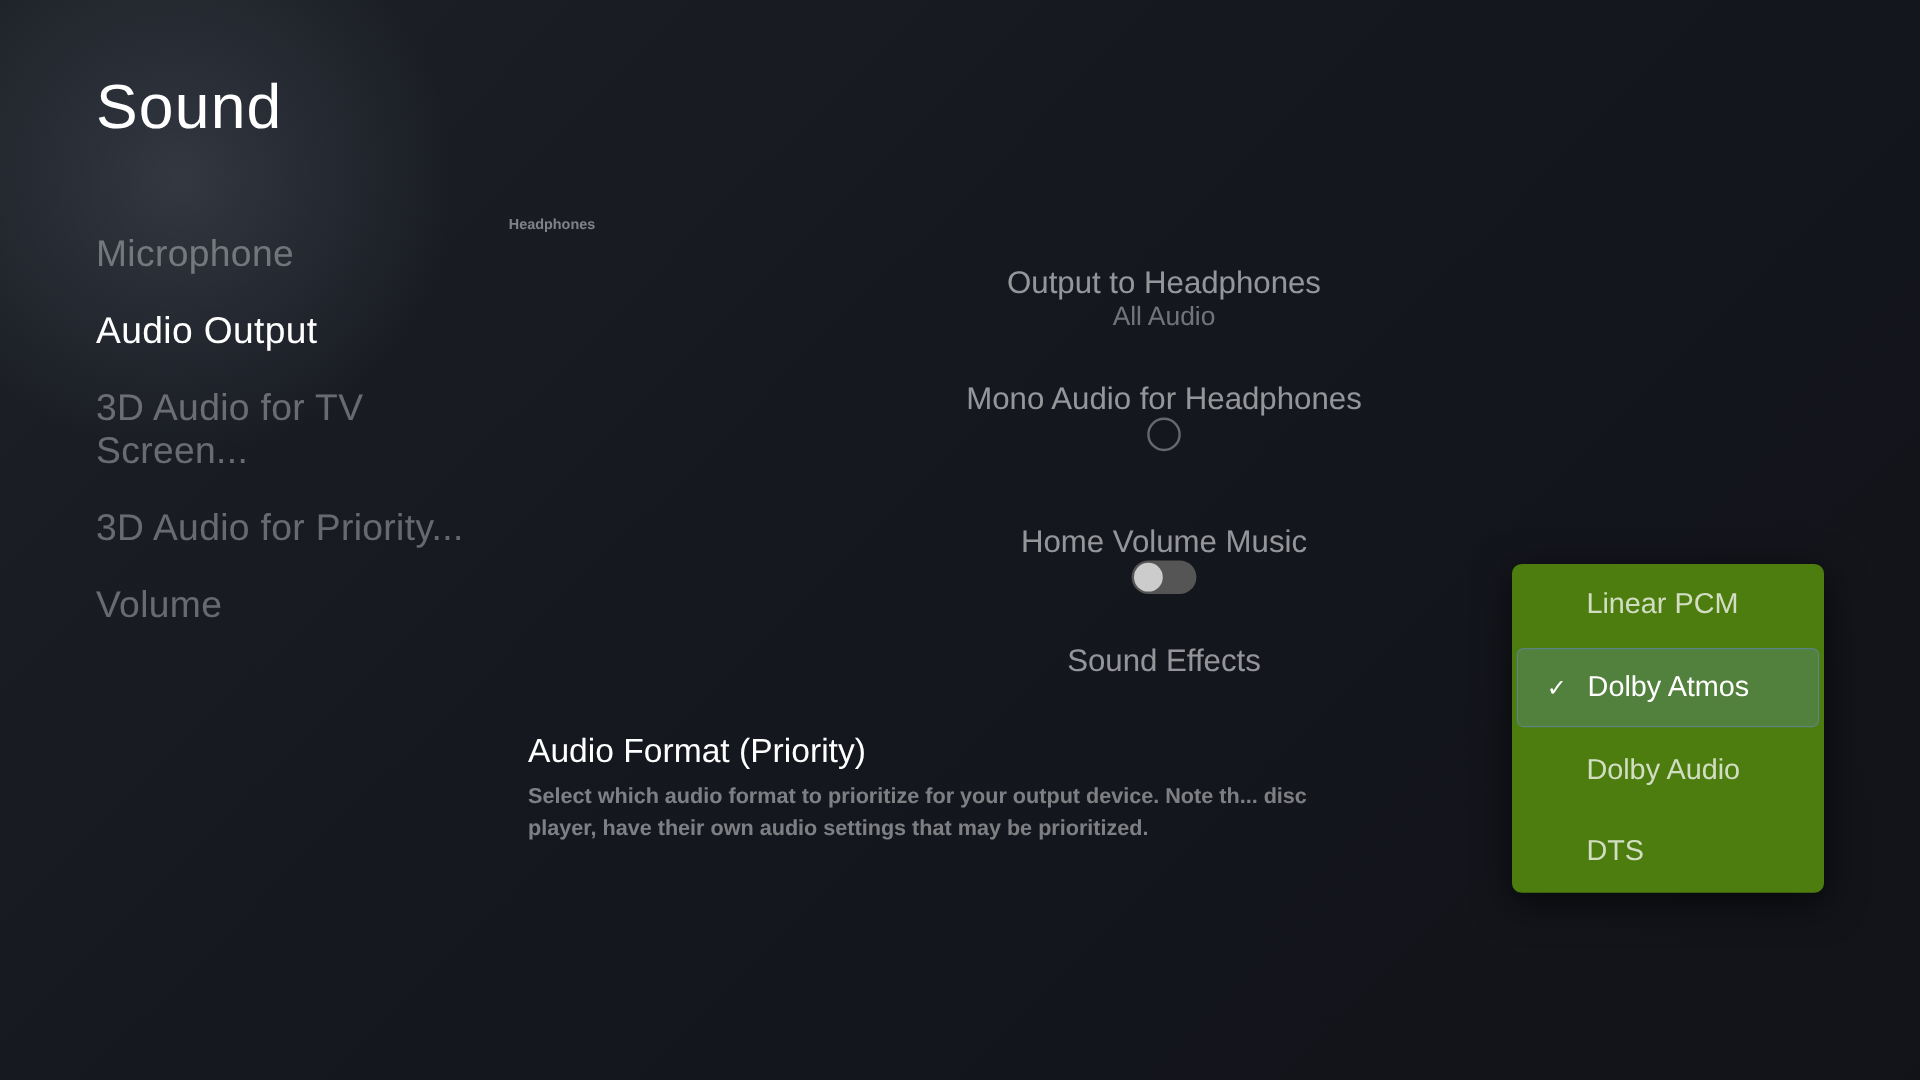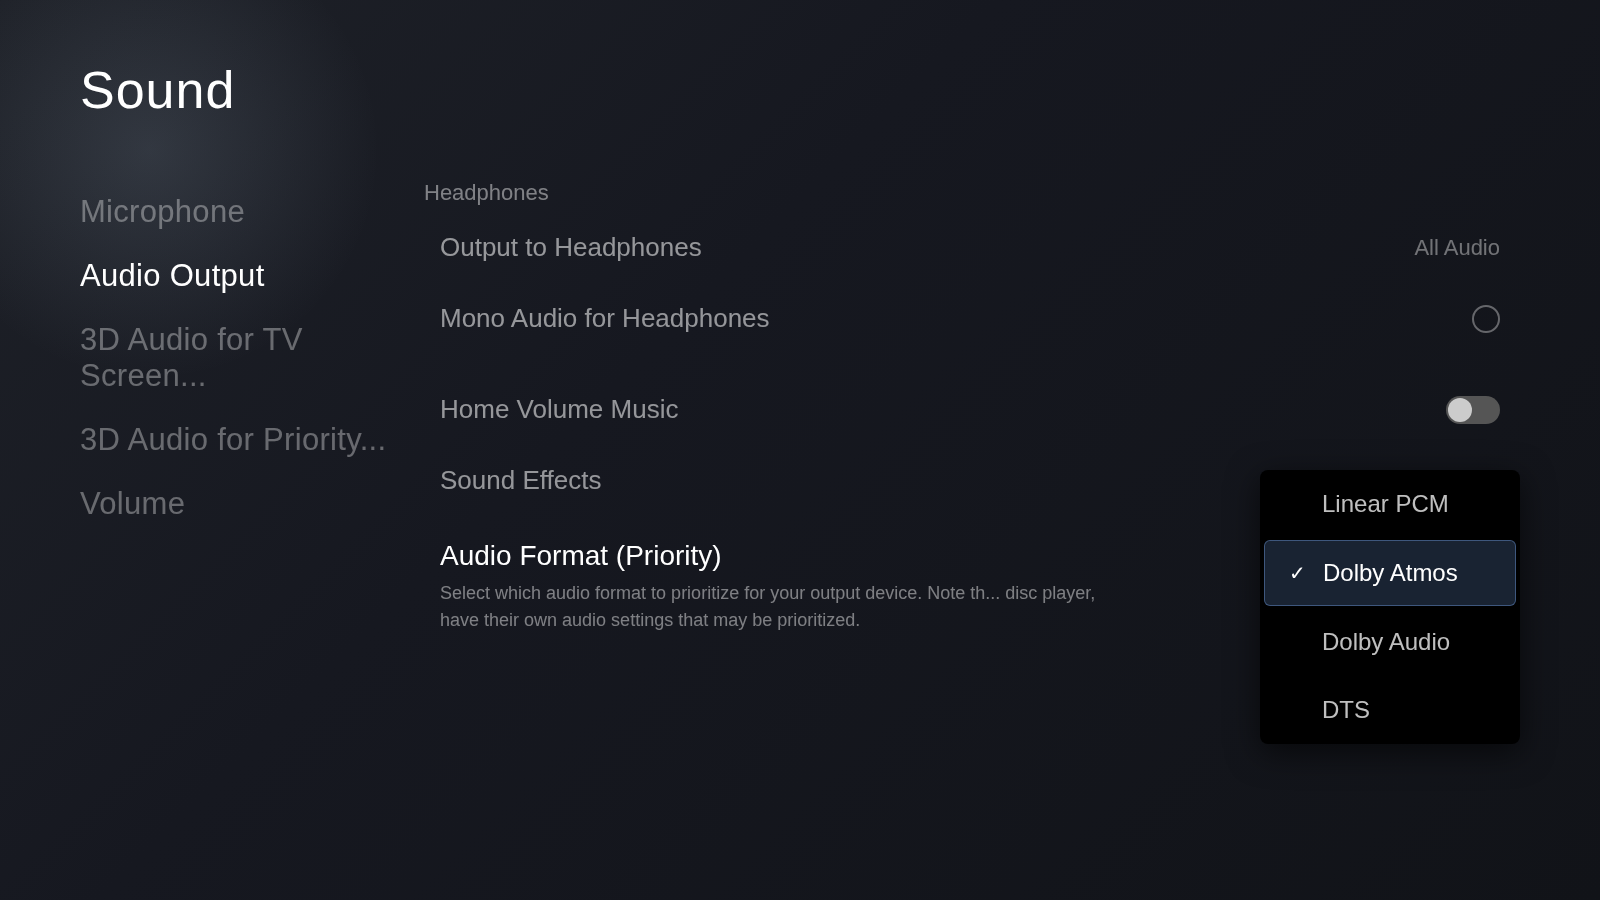--- a/index.html
+++ b/index.html
@@ -78,34 +78,36 @@
 
     
     .main-content {
       flex: 1;
       padding-top: 10px;
       position: relative;
     }
 
     
     .section-label {
-      font-size: 22px;
+      font-size: 12px;
       color: rgba(255,255,255,0.45);
       margin-bottom: 8px;
       padding-left: 4px;
+      font-weight: bold;
     }
 
     
     .setting-row {
       display: flex;
       align-items: center;
       justify-content: space-between;
       padding: 18px 20px;
       border-radius: 4px;
       margin-bottom: 4px;
+      flex-direction: column;
     }
 
     .setting-label {
       font-size: 26px;
       color: rgba(255,255,255,0.55);
       font-weight: 300;
     }
 
     .setting-value {
       font-size: 22px;
@@ -157,29 +159,30 @@
       font-weight: 500;
       color: #ffffff;
       margin-bottom: 8px;
     }
 
     .audio-format-desc {
       font-size: 18px;
       color: rgba(255,255,255,0.45);
       line-height: 1.5;
       max-width: 680px;
+      font-weight: bold;
     }
 
     
     .dropdown-menu {
       position: absolute;
       right: 0;
       top: 300px;
       width: 260px;
-      background: #000000;
+      background: #4d7c0f;
       border-radius: 8px;
       overflow: hidden;
       box-shadow: 0 8px 32px rgba(0,0,0,0.6);
       z-index: 10;
     }
 
     .dropdown-item {
       padding: 20px 28px;
       font-size: 24px;
       color: rgba(255,255,255,0.75);

